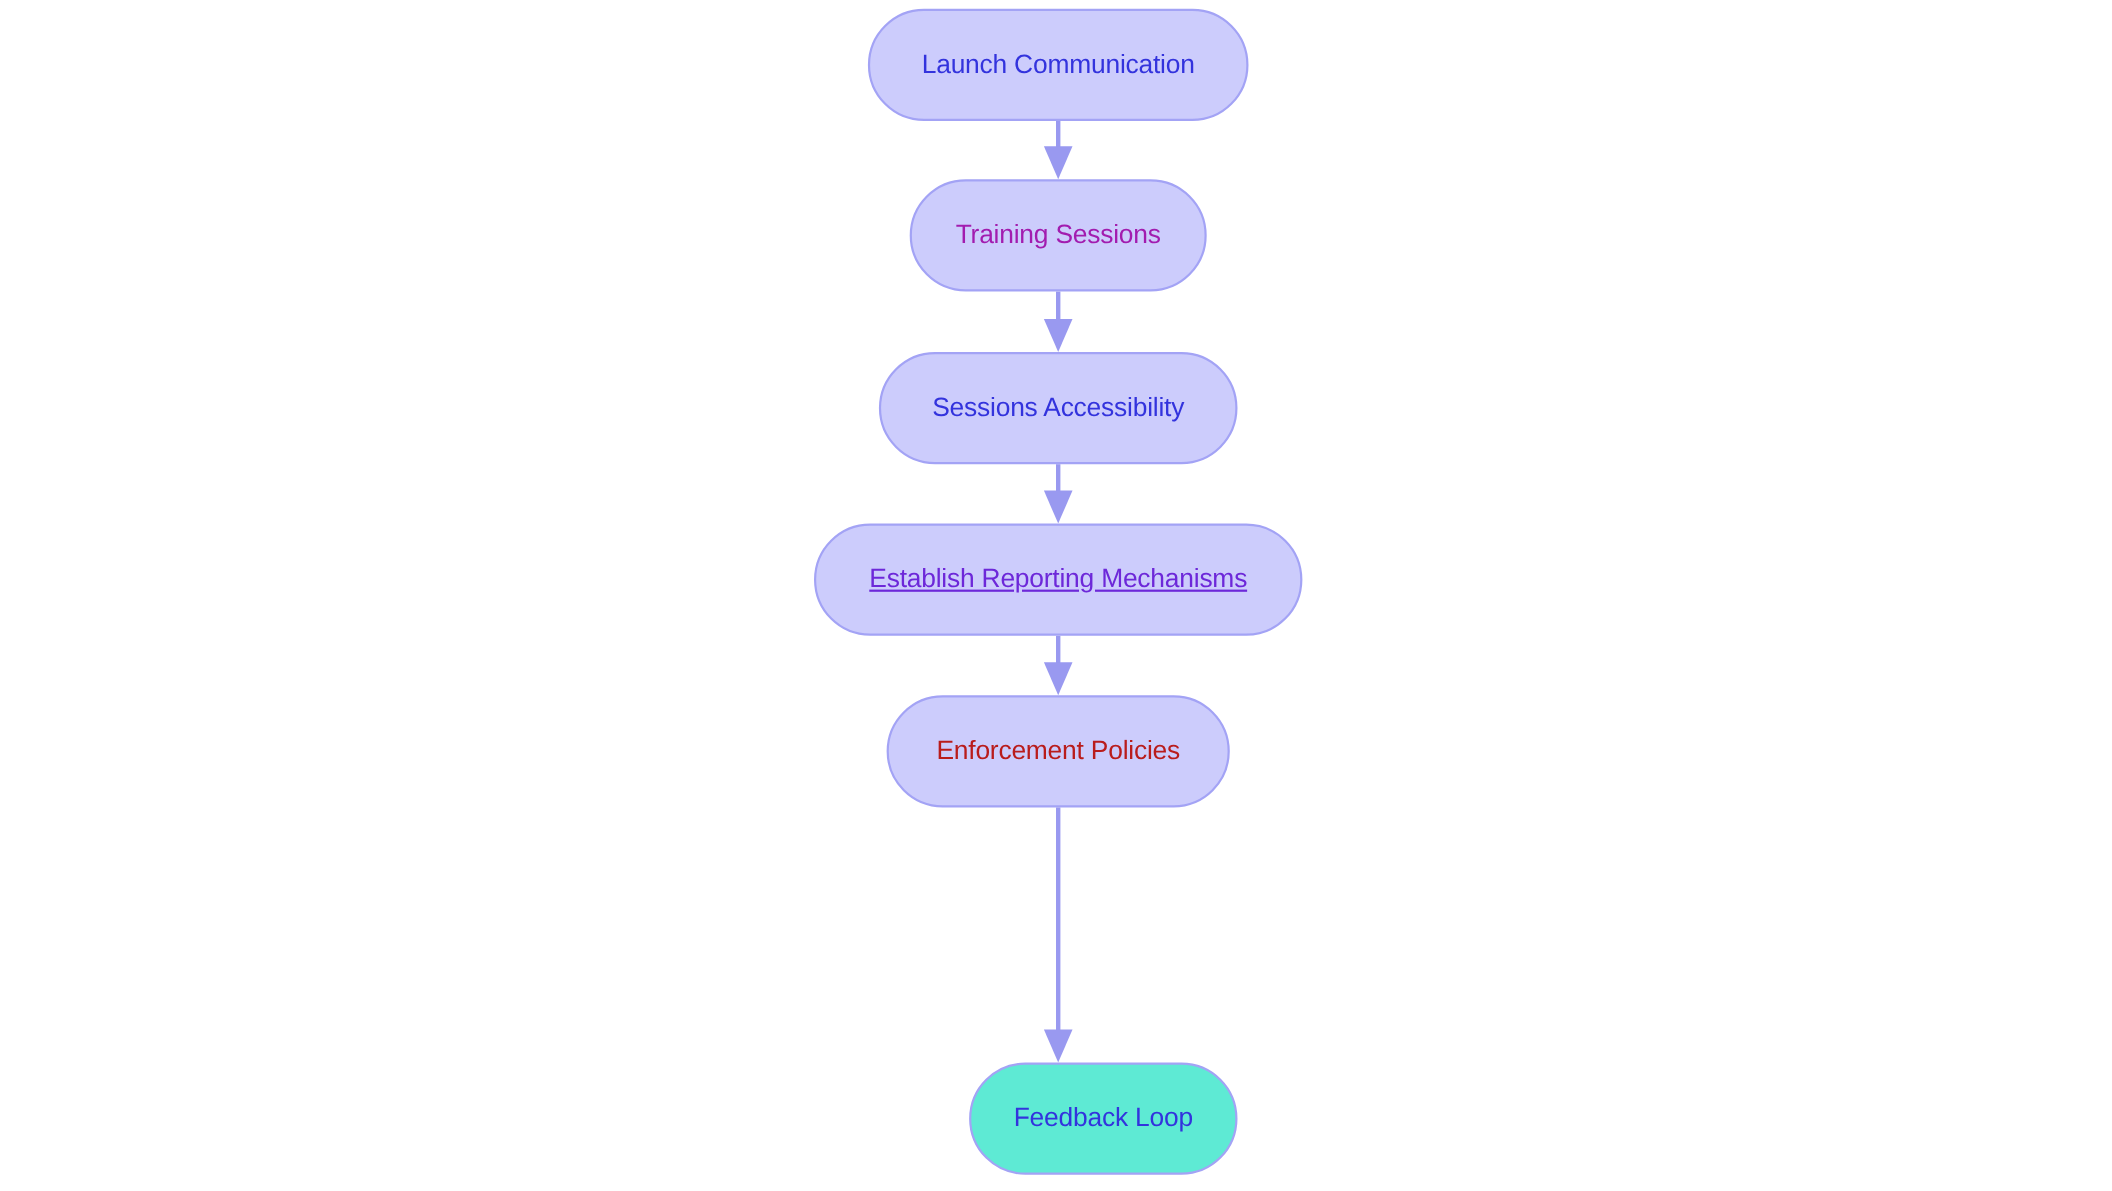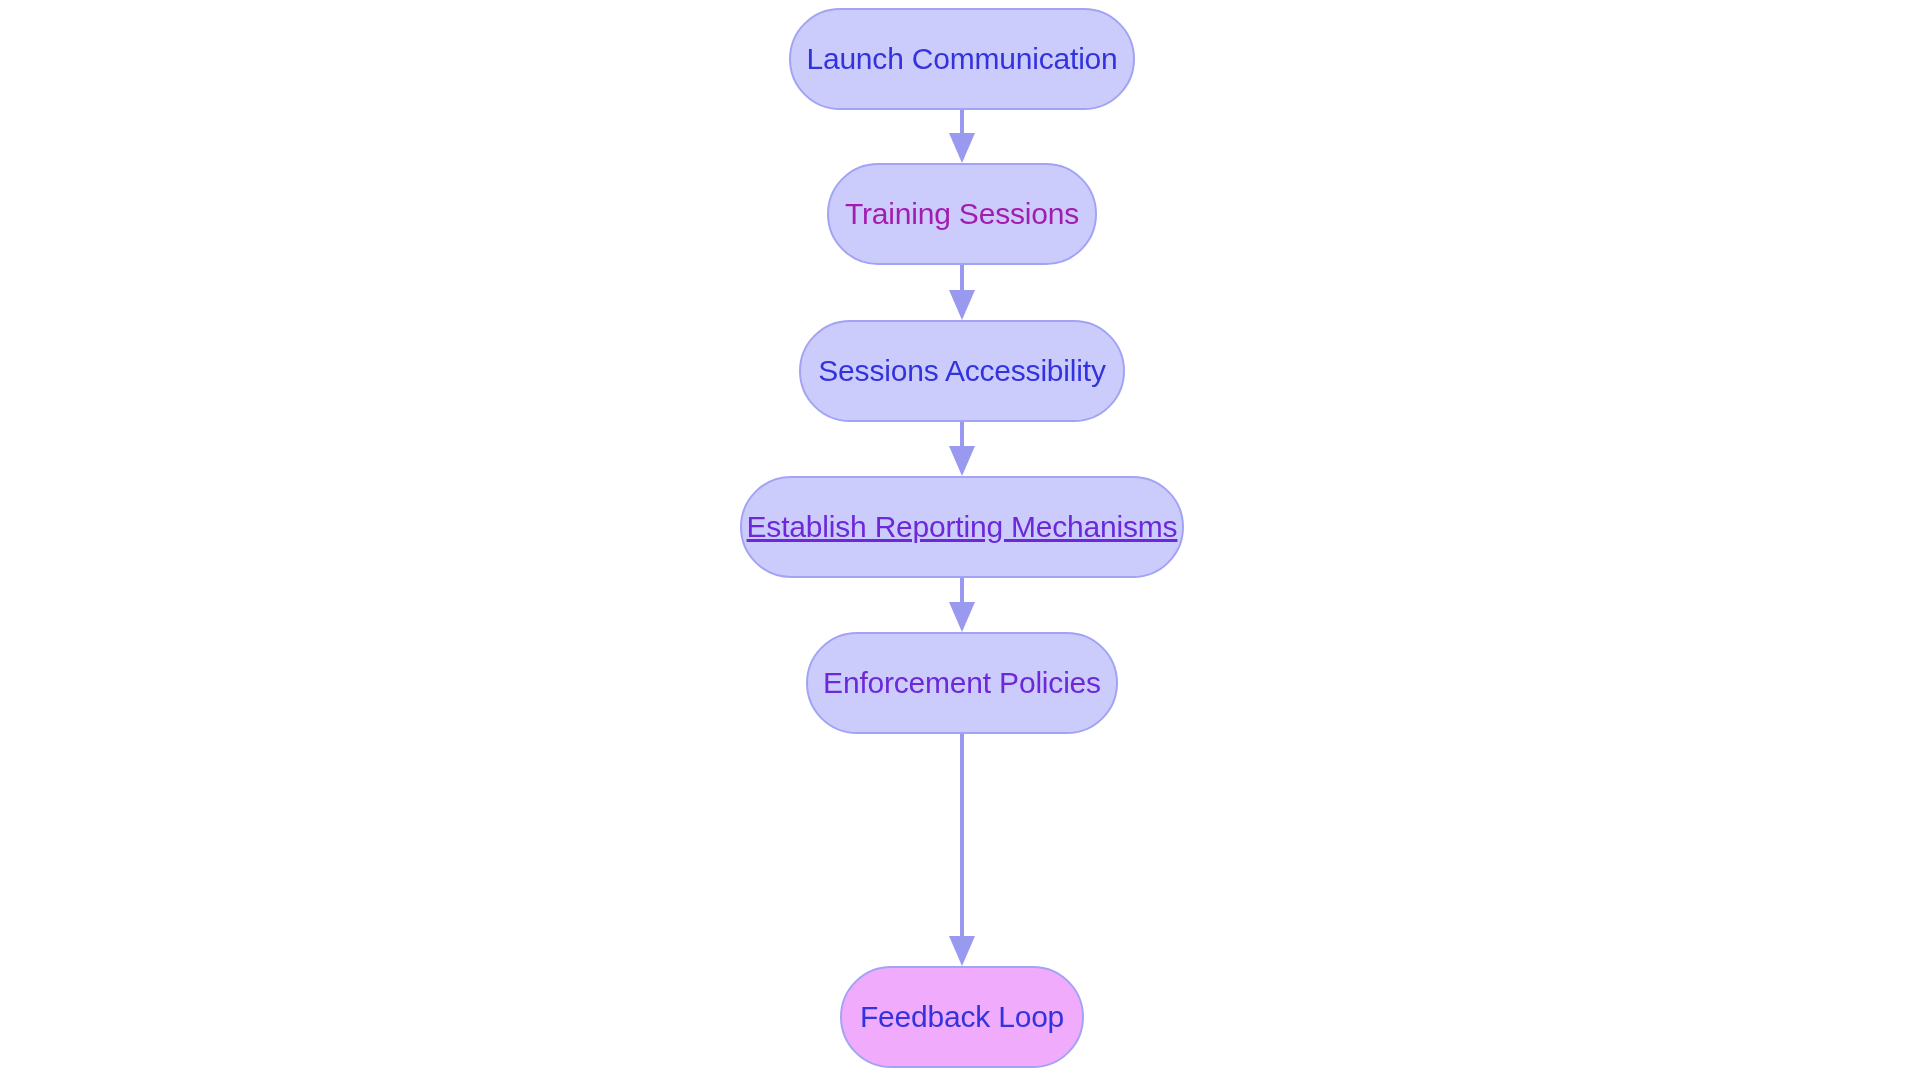--- a/index.html
+++ b/index.html
@@ -30,21 +30,21 @@
     border: 2px solid #a3a3f5;
     border-radius: 51px;
     display: flex;
     align-items: center;
     justify-content: center;
     transform: translateX(-50%);
   }
 
   .flow-node-label {
     font-family: "Liberation Sans", sans-serif;
-    font-size: 30px;
+    font-size: 24px;
     line-height: 30px;
     color: #3333dd;
     white-space: nowrap;
     letter-spacing: -0.2px;
     text-align: right;
     padding: 0 12px;
   }
 
   .flow-edge {
     position: absolute;
@@ -97,18 +97,18 @@
     <div class="flow-node" style="left: 962px; top: 163px; width: 270px; background: rgb(204, 204, 252); border-color: rgb(163, 163, 245);">
       <span class="flow-node-label" style="color: #a21caf;">Training Sessions</span>
     </div>
     <div class="flow-node" style="left: 962px; top: 320px; width: 326px; background: rgb(204, 204, 252); border-color: rgb(163, 163, 245);">
       <span class="flow-node-label" style="color: rgb(51, 51, 221);">Sessions Accessibility</span>
     </div>
     <div class="flow-node" style="left: 962px; top: 476px; width: 444px; background: rgb(204, 204, 252); border-color: rgb(163, 163, 245);">
       <span class="flow-node-label" style="color: #6d28d9; text-decoration: underline;">Establish Reporting Mechanisms</span>
     </div>
     <div class="flow-node" style="left: 962px; top: 632px; width: 312px; background: rgb(204, 204, 252); border-color: rgb(163, 163, 245);">
-      <span class="flow-node-label" style="color: #6d28d9;">Enforcement Policies</span>
+      <span class="flow-node-label" style="color: #b91c1c;">Enforcement Policies</span>
     </div>
-    <div class="flow-node" style="left: 962px; top: 966px; width: 244px; background: #f0abfc; border-color: rgb(163, 163, 245);">
+    <div class="flow-node" style="left: 1003px; top: 966px; width: 244px; background: #5eead4; border-color: rgb(163, 163, 245);">
       <span class="flow-node-label" style="color: rgb(51, 51, 221);">Feedback Loop</span>
     </div>
   </div>
 
 </body></html>

